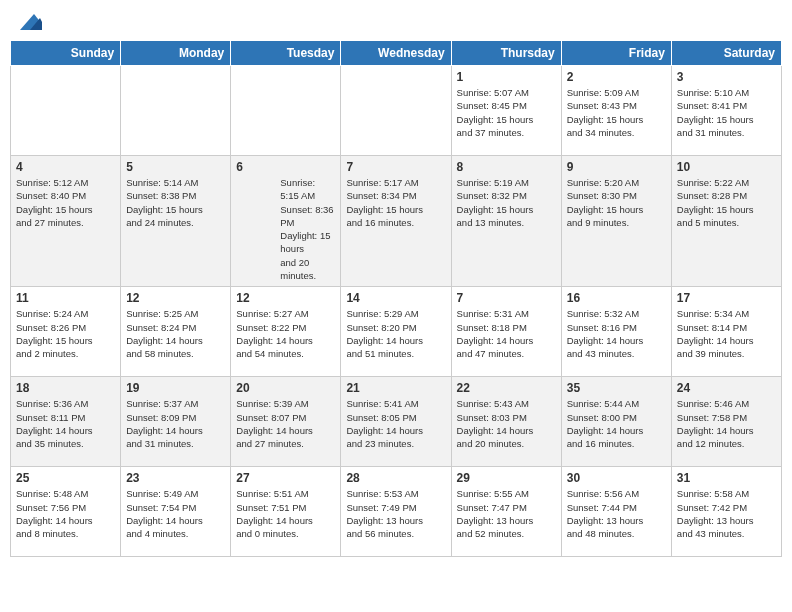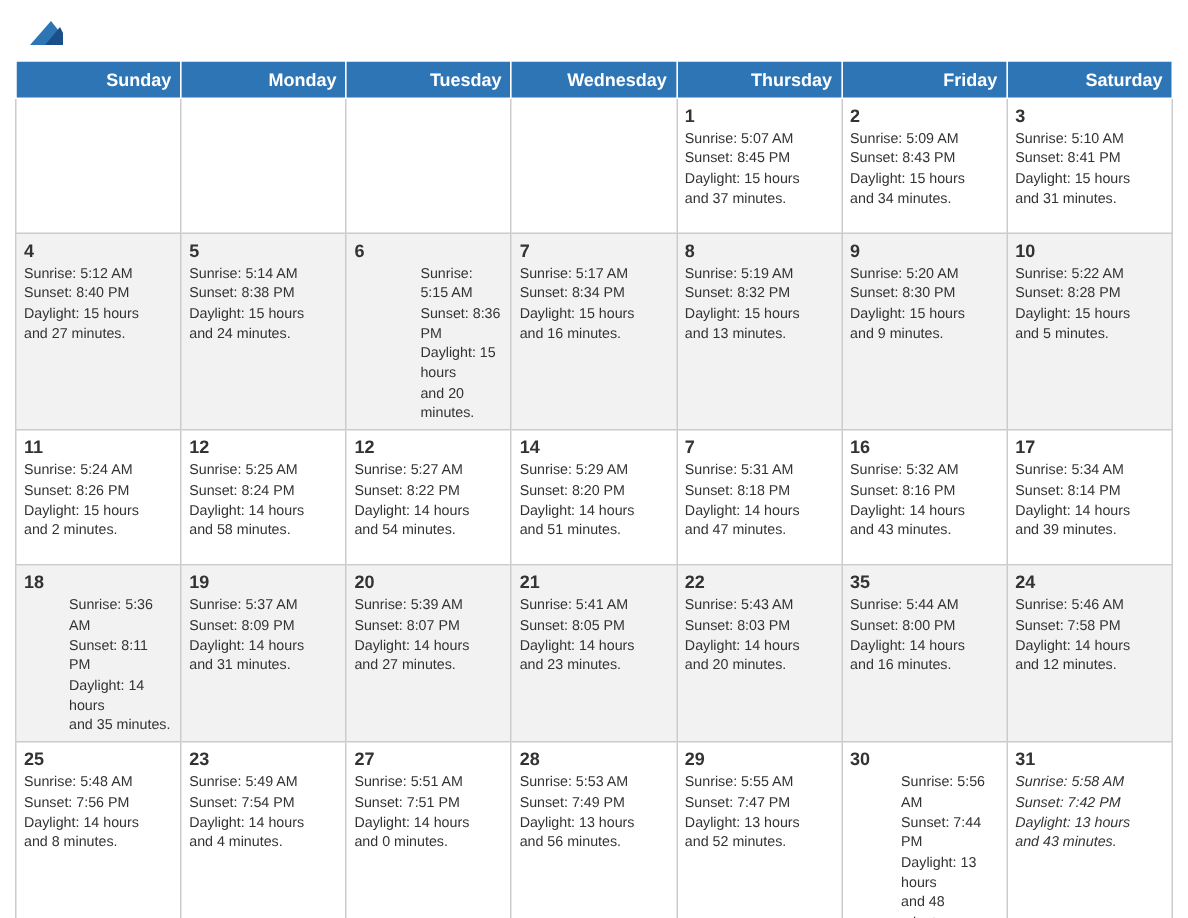--- a/index.html
+++ b/index.html
@@ -232,21 +232,21 @@
           <div class="day-number">17</div>
           <div class="day-info" style="white-space: pre-line;">Sunrise: 5:34 AM
 Sunset: 8:14 PM
 Daylight: 14 hours
 and 39 minutes.</div>
         </td>
       </tr>
       <tr>
         <td>
           <div class="day-number">18</div>
-          <div class="day-info" style="white-space: pre-line; margin-left: 30px;">Sunrise: 5:36 AM
+          <div class="day-info" style="white-space: pre-line;">Sunrise: 5:36 AM
 Sunset: 8:11 PM
 Daylight: 14 hours
 and 35 minutes.</div>
         </td>
         <td>
           <div class="day-number">19</div>
           <div class="day-info" style="white-space: pre-line;">Sunrise: 5:37 AM
 Sunset: 8:09 PM
 Daylight: 14 hours
 and 31 minutes.</div>
@@ -318,27 +318,27 @@
         </td>
         <td>
           <div class="day-number">29</div>
           <div class="day-info" style="white-space: pre-line;">Sunrise: 5:55 AM
 Sunset: 7:47 PM
 Daylight: 13 hours
 and 52 minutes.</div>
         </td>
         <td>
           <div class="day-number">30</div>
-          <div class="day-info" style="white-space: pre-line; margin-left: 34px;">Sunrise: 5:56 AM
+          <div class="day-info" style="white-space: pre-line;">Sunrise: 5:56 AM
 Sunset: 7:44 PM
 Daylight: 13 hours
 and 48 minutes.</div>
         </td>
         <td>
           <div class="day-number">31</div>
-          <div class="day-info" style="white-space: pre-line; font-style: italic;">Sunrise: 5:58 AM
+          <div class="day-info" style="white-space: pre-line;">Sunrise: 5:58 AM
 Sunset: 7:42 PM
 Daylight: 13 hours
 and 43 minutes.</div>
         </td>
       </tr>
     </tbody>
 </table>
 
 </body></html>

